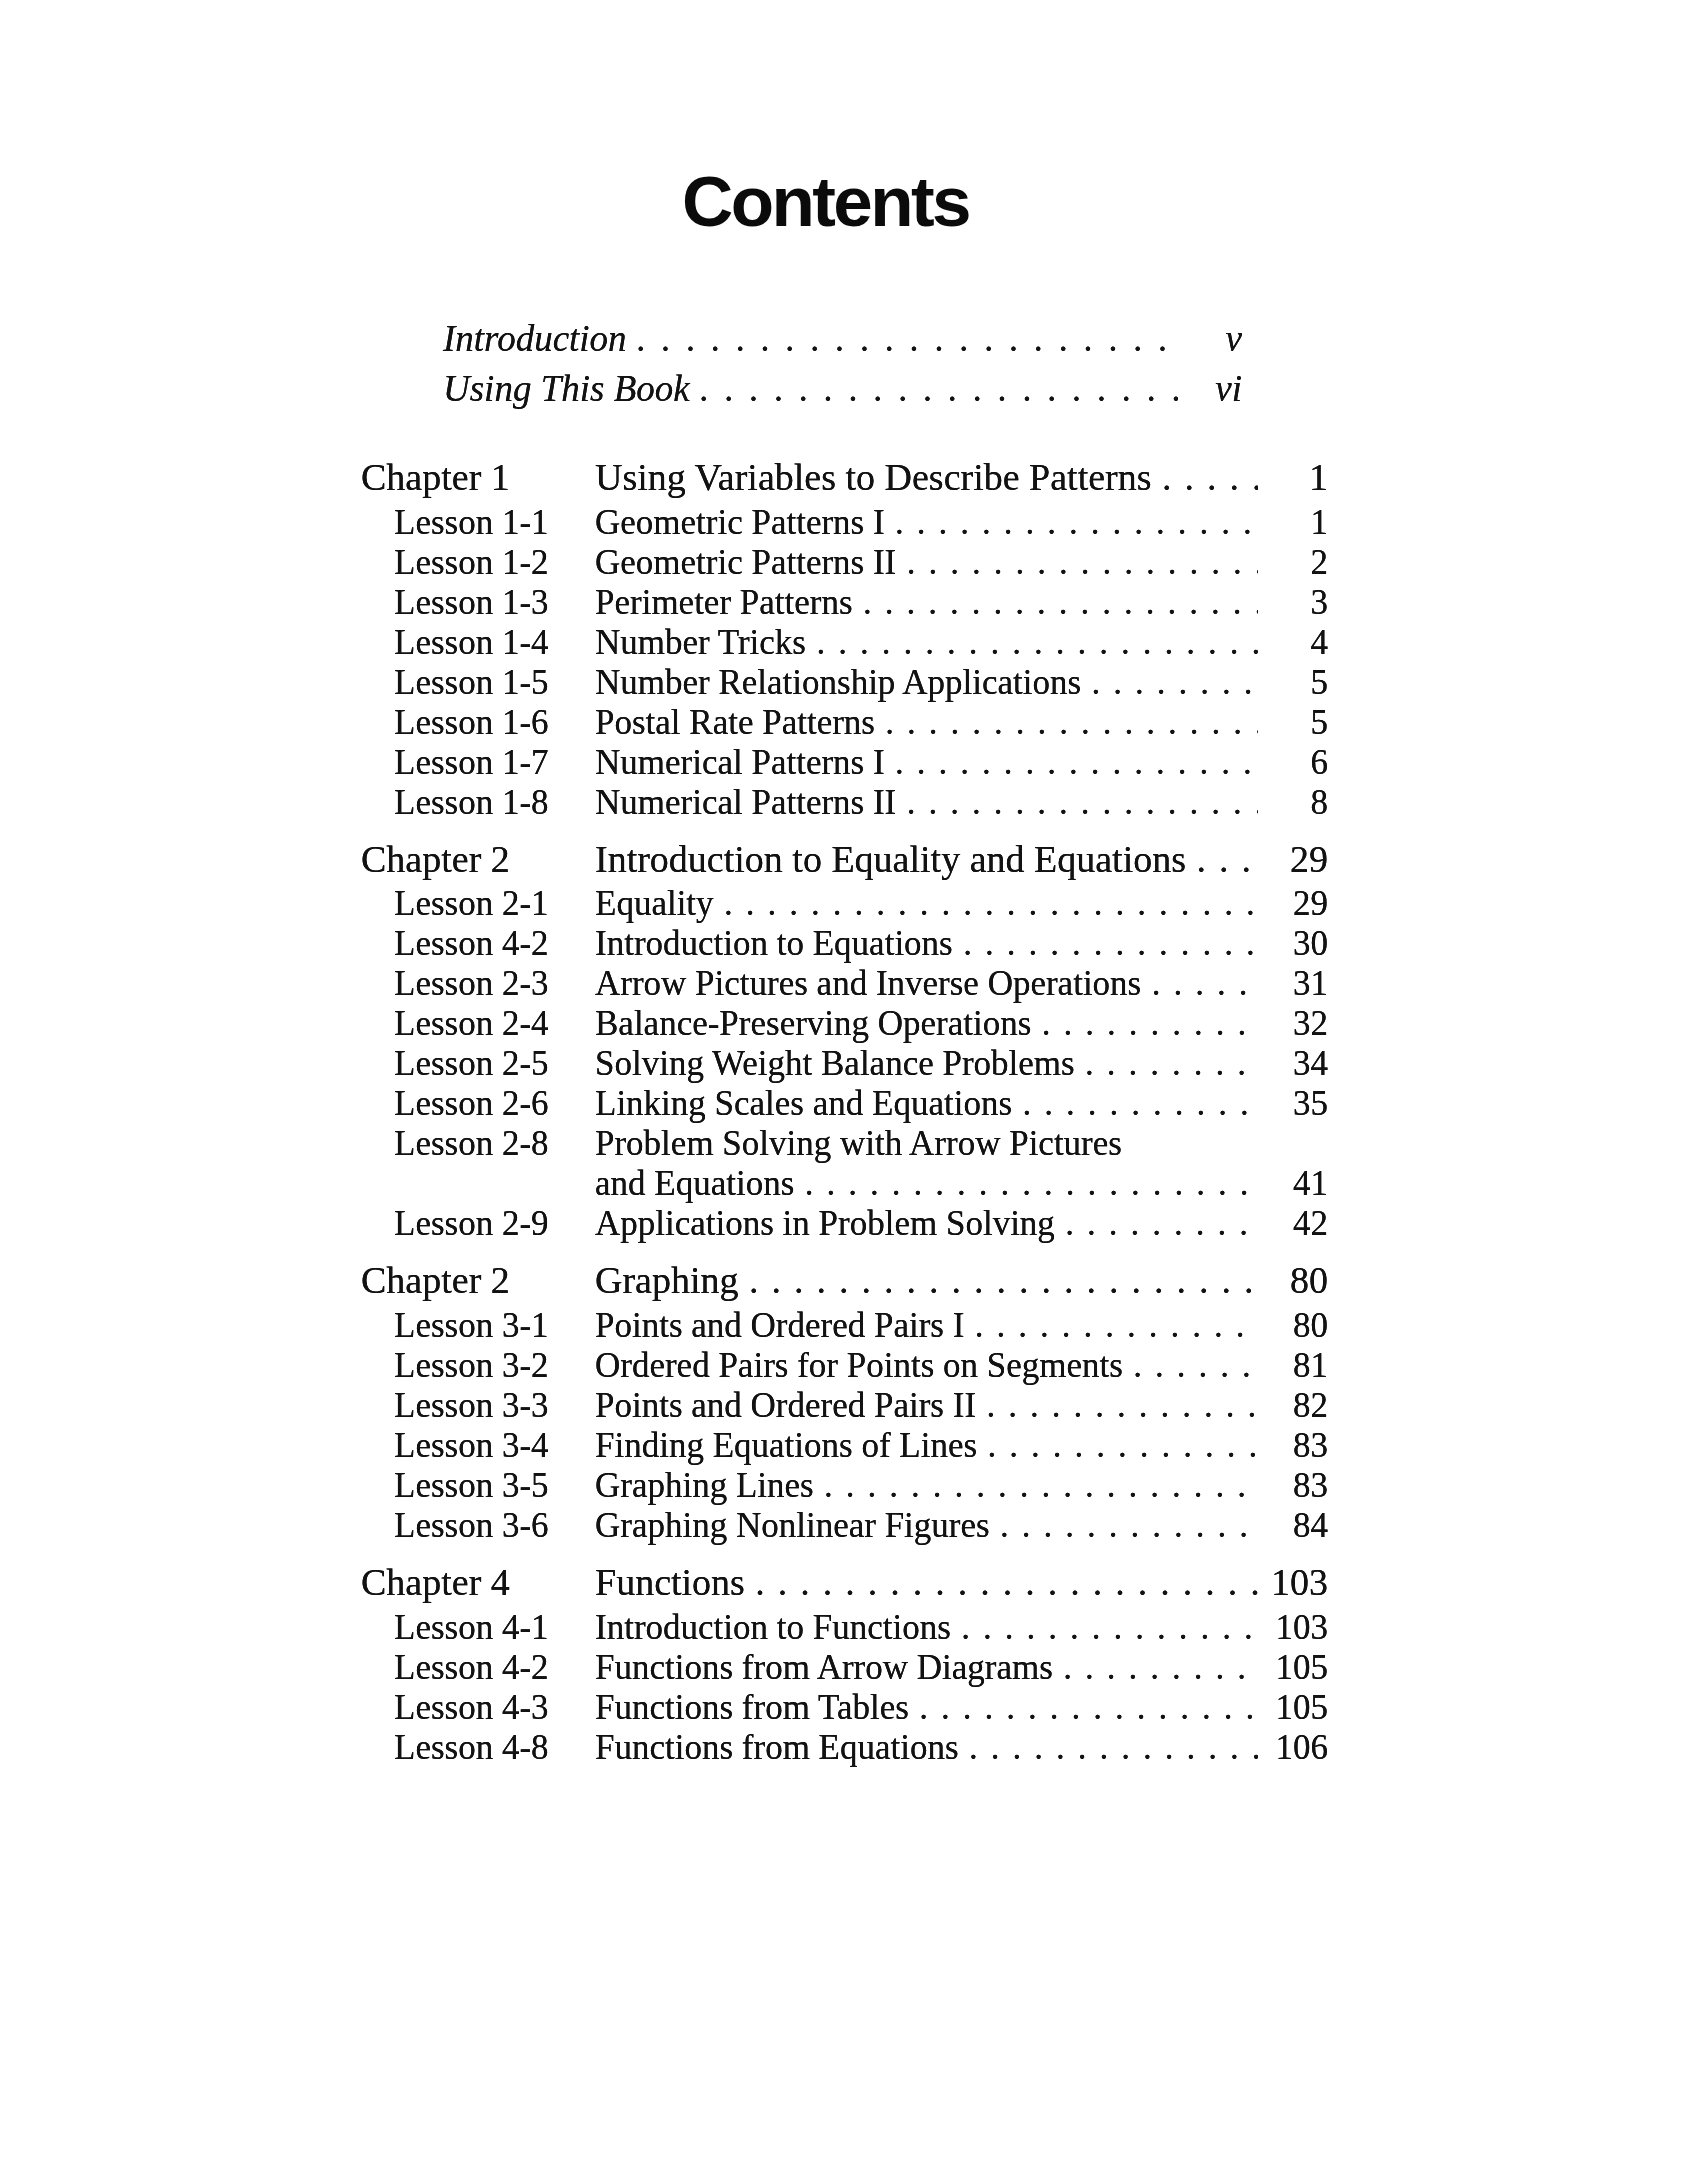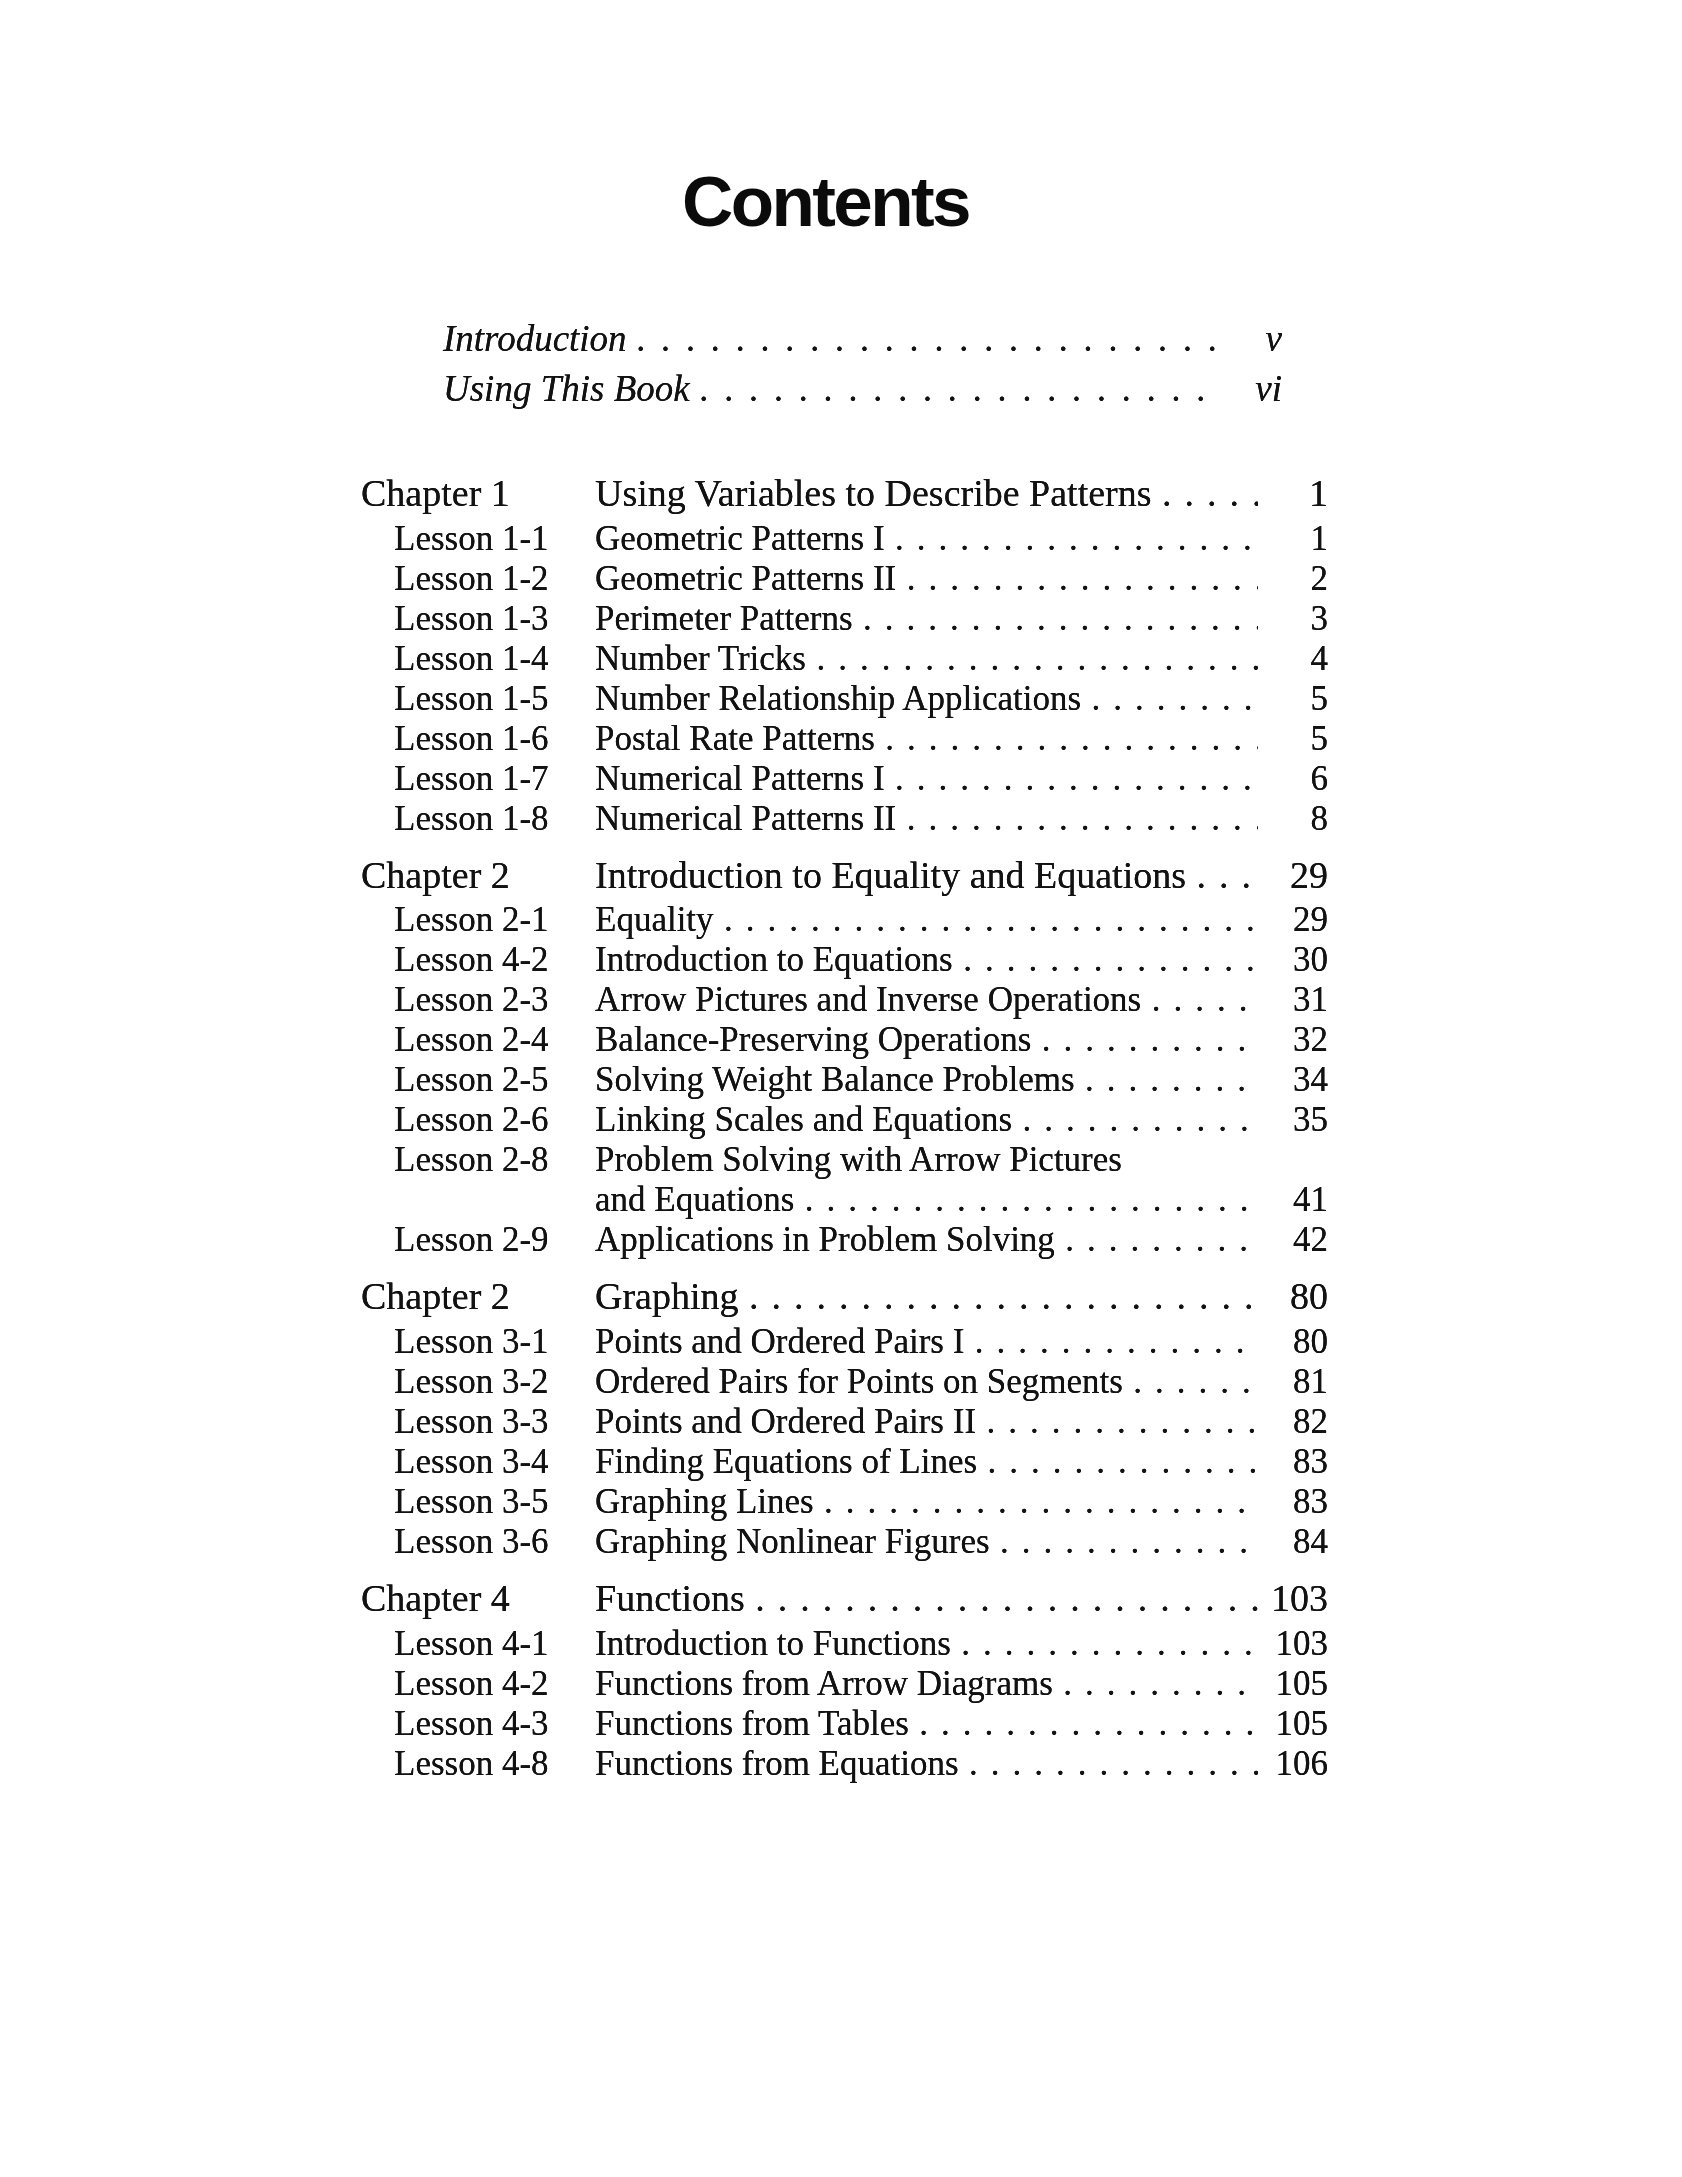--- a/index.html
+++ b/index.html
@@ -25,35 +25,35 @@
     text-align: center;
     color: #0b0b0b;
     margin: 163px 0 0 0;
     position: relative;
     left: -19px;
   }
   
   .front-matter {
     margin-top: 73px;
     margin-left: 82px;
-    margin-right: 46px;
+    margin-right: 86px;
     font-style: italic;
     font-size: 37px;
     text-shadow: 0 0 0.5px #000;
   }
   .fm-row {
     display: flex;
     align-items: baseline;
     line-height: 50px;
   }
   .fm-title { flex: 0 0 auto; white-space: nowrap; }
   .fm-page { flex: 0 0 auto; min-width: 55px; text-align: right; }
   
   .toc {
-    margin-top: 55px;
+    margin-top: 39px;
     font-size: 35px;
     text-shadow: 0 0 0.5px #000;
   }
   .chapter-block { margin-top: 12px; }
   .chapter-block:first-child { margin-top: 0; }
   .row { display: flex; align-items: baseline; }
   .chapter-row {
     font-size: 38px;
     line-height: 48px;
     margin-bottom: 1.7px;

